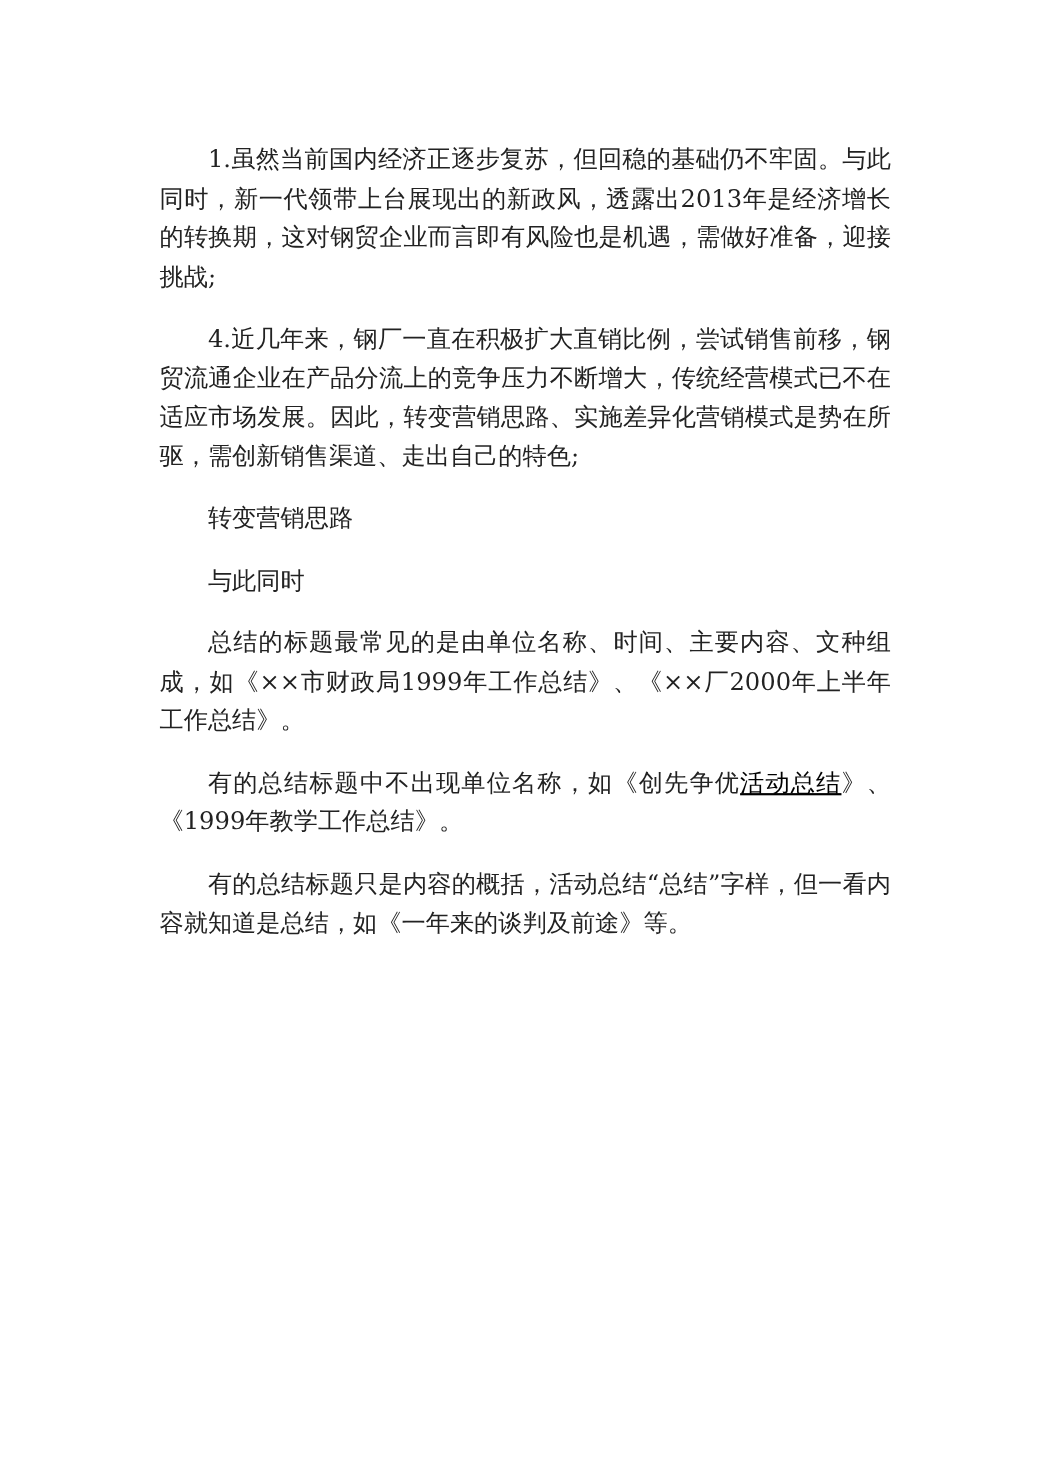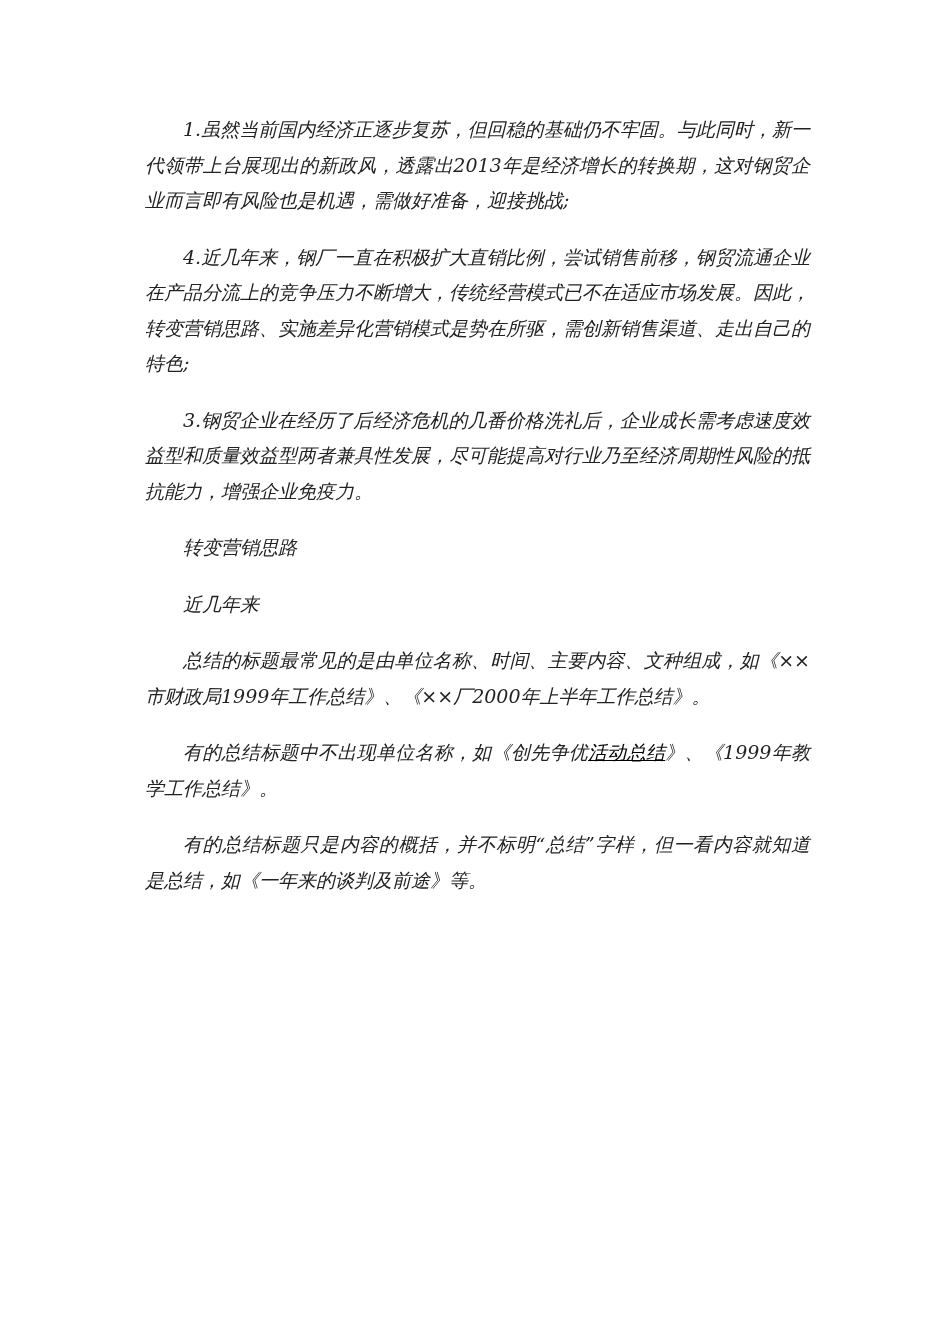--- a/index.html
+++ b/index.html
@@ -1,26 +1,25 @@
 <!DOCTYPE html>
 <html><head>
 <meta charset="utf-8">
 <style>
   html, body { margin:0; padding:0; background:#ffffff; }
   body { width:950px; height:1344px; position:relative; overflow:hidden;
          font-family:"DejaVu Serif", "Liberation Serif", serif; color:#222; }
   .page { position:absolute; left:145px; top:112px; width:665px; }
-  .para { font-size:19px; line-height:35.5px; margin:0 0 21px 0; text-indent:2em; text-align:justify; word-break:break-all;font-style:italic; }
+  .para { font-size:22px; line-height:35.5px; margin:16px 0 21px 0; text-indent:2em; text-align:justify; word-break:break-all; }
   .link { color:#000000; text-decoration:underline; }
 </style>
 </head>
 <body>
 
 <div class="page">
   <p class="para">1.虽然当前国内经济正逐步复苏，但回稳的基础仍不牢固。与此同时，新一代领带上台展现出的新政风，透露出2013年是经济增长的转换期，这对钢贸企业而言即有风险也是机遇，需做好准备，迎接挑战;</p>
   <p class="para">4.近几年来，钢厂一直在积极扩大直销比例，尝试销售前移，钢贸流通企业在产品分流上的竞争压力不断增大，传统经营模式已不在适应市场发展。因此，转变营销思路、实施差异化营销模式是势在所驱，需创新销售渠道、走出自己的特色;</p>
-  <p class="para">3.钢贸企业在经历了后经济危机的几番价格洗礼后，企业成长需考虑速度效益型和质量效益型两者兼具性发展，尽可能提高对行业乃至经济周期性风险的抵抗能力，增强企业免疫力。</p>
   <p class="para">转变营销思路</p>
-  <p class="para">近几年来</p>
+  <p class="para">与此同时</p>
   <p class="para">总结的标题最常见的是由单位名称、时间、主要内容、文种组成，如《××市财政局1999年工作总结》、《××厂2000年上半年工作总结》。</p>
   <p class="para"><span>有的总结标题中不出现单位名称，如《创先争优</span><span class="link">活动总结</span><span>》、《1999年教学工作总结》。</span></p>
-  <p class="para">有的总结标题只是内容的概括，并不标明“总结”字样，但一看内容就知道是总结，如《一年来的谈判及前途》等。</p>
+  <p class="para">有的总结标题只是内容的概括，活动总结“总结”字样，但一看内容就知道是总结，如《一年来的谈判及前途》等。</p>
 </div>
 
 </body></html>

